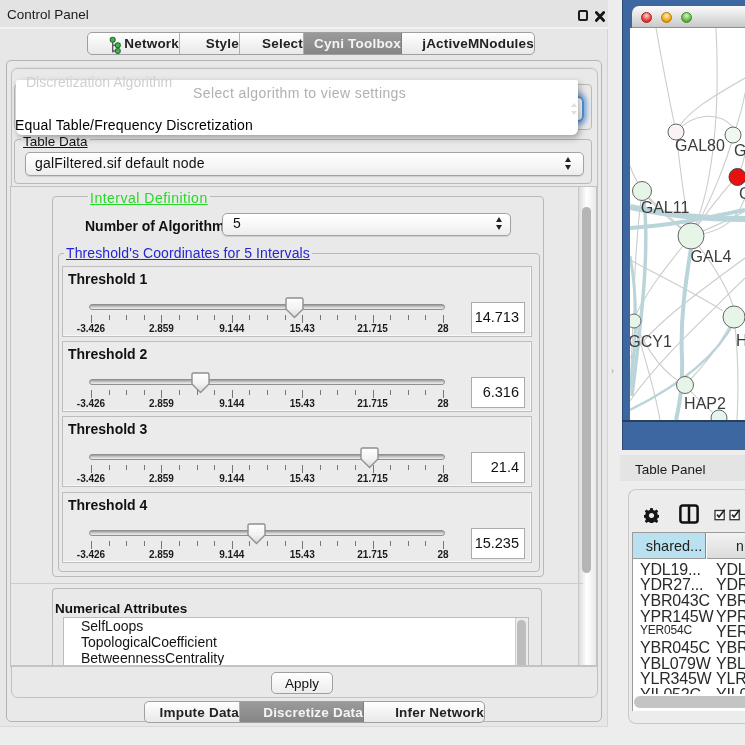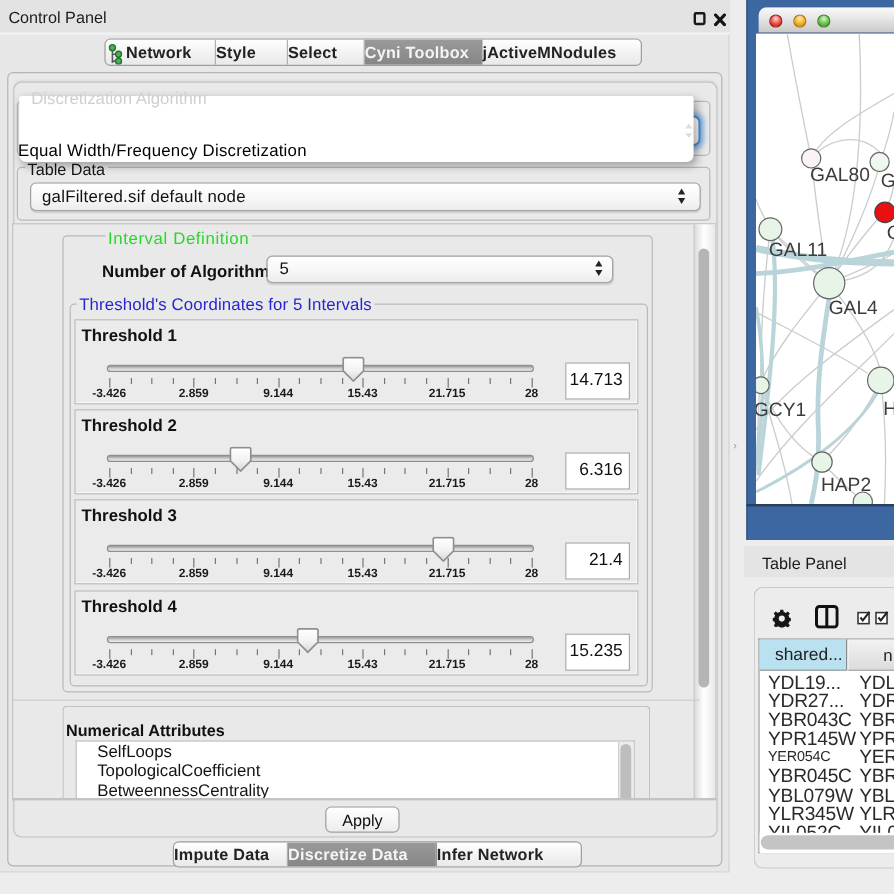--- a/index.html
+++ b/index.html
@@ -1,24 +1,24 @@
 <!DOCTYPE html>
 <html><head><meta charset="utf-8">
 <style>
 *{margin:0;padding:0;box-sizing:border-box;}
 html,body{width:745px;height:745px;overflow:hidden;}
 body{font-family:"Liberation Sans",sans-serif;background:#ededed;}
 .abs{position:absolute;}
 #app{position:relative;width:745px;height:745px;background:#ededed;overflow:hidden;opacity:0.999;}
 .seg{position:absolute;display:flex;background:linear-gradient(180deg,#ffffff 0%,#f2f2f2 55%,#e9e9e9 100%);border:1px solid #9f9f9f;border-radius:5px;overflow:hidden;}
-.seg>div{display:flex;align-items:center;justify-content:flex-start;font-size:13.5px;font-weight:bold;letter-spacing:0.2px;color:#222;border-right:1px solid #b0b0b0;white-space:nowrap;}
+.seg>div{display:flex;align-items:center;justify-content:flex-end;font-size:13.5px;font-weight:bold;letter-spacing:0.2px;color:#222;border-right:1px solid #b0b0b0;white-space:nowrap;}
 .seg>div:last-child{border-right:none;}
 .seg>div.sel{background:linear-gradient(180deg,#9a9a9a,#868686);color:#f4f4f4;border-right:1px solid #7e7e7e;}
 .gbox{position:absolute;border:1px solid #b9b9b9;border-radius:4px;}
-.gtitle{position:absolute;font-size:14px;background:#e9e9e9;padding:0 2px;white-space:nowrap;}
+.gtitle{position:absolute;font-size:14px;background:#e9e9e9;padding:0 2px;white-space:nowrap;text-decoration:underline;}
 .combo{position:absolute;background:linear-gradient(180deg,#ffffff 0%,#f6f6f6 60%,#ececec 100%);border:1px solid #a3a3a3;border-radius:5px;box-shadow:0 1px 1px rgba(0,0,0,0.12);}
 .combo .ctext{position:absolute;left:9px;top:2px;font-size:14px;letter-spacing:0.2px;color:#111;}
 .arr{position:absolute;width:0;height:0;}
 .tbox{position:absolute;background:#ebebeb;border:1px solid #bdbdbd;box-shadow:inset -1px -1px 0 #f8f8f8;}
 .thlabel{position:absolute;font-weight:bold;font-size:14px;color:#111;}
 .track{position:absolute;height:6px;border-radius:3px;background:linear-gradient(180deg,#969696 0%,#c9c9c9 45%,#efefef 100%);border:1px solid #8f8f8f;}
 .tick{position:absolute;width:1px;background:#777;}
 .tlab{position:absolute;font-size:10px;font-weight:bold;color:#1b1b1b;transform:translateX(-50%);white-space:nowrap;}
 .vfield{position:absolute;width:54px;height:31px;background:#fff;border:1px solid #ababab;font-size:14.5px;color:#111;text-align:right;padding:6px 5px 0 0;}
 </style></head><body>
@@ -242,21 +242,22 @@
     </div>
 <div class="abs" style="left:10px;top:665px;width:587px;height:2px;background:#c3c3c3;"></div>
 <div class="abs" style="left:271px;top:672px;width:62px;height:22px;background:linear-gradient(180deg,#ffffff,#ececec);border:1px solid #9f9f9f;border-radius:5px;text-align:center;font-size:13.5px;color:#111;padding-top:3px;">Apply</div>
 <div class="seg" style="left:144px;top:701px;height:22px;">
 <div style="width:95px;">Impute Data</div>
 <div class="sel" style="width:124px;">Discretize Data</div>
 <div style="width:120px;">Infer Network</div>
 </div>
 <div class="abs" style="left:16px;top:80px;width:562px;height:55px;background:#ffffff;border-radius:2px 2px 6px 6px;box-shadow:2px 3px 7px rgba(0,0,0,0.32);"></div>
 <div class="abs" style="left:26px;top:74px;font-size:14px;color:#cfcfcf;">Discretization Algorithm</div>
-<div class="abs" style="left:15px;top:116.5px;font-size:14px;letter-spacing:0.2px;color:#000;">Equal Width/Frequency Discretization</div>
+<div class="abs" style="left:193px;top:84.5px;font-size:14px;letter-spacing:0.4px;color:#b0b0b0;">Select algorithm to view settings</div>
+<div class="abs" style="left:15px;top:116.5px;font-size:14px;letter-spacing:0.2px;color:#000;">Equal Table/Frequency Discretization</div>
 <div class="arr" style="left:571px;top:103px;border-left:3.5px solid transparent;border-right:3.5px solid transparent;border-bottom:4.5px solid #dedede;"></div>
 <div class="arr" style="left:571px;top:111px;border-left:3.5px solid transparent;border-right:3.5px solid transparent;border-top:4.5px solid #dedede;"></div>
 <div class="abs" style="left:622px;top:0;width:123px;height:450px;background:#3d67a1;"></div>
 <div class="abs" style="left:622px;top:0;width:1px;height:450px;background:#2a4a75;"></div>
 <div class="abs" style="left:622px;top:420px;width:123px;height:2px;background:#27405e;"></div>
 <div class="abs" style="left:632px;top:6px;width:113px;height:22px;background:linear-gradient(180deg,#fafafa 0%,#e8e8e8 40%,#c9c9c9 100%);border-radius:7px 0 0 0;border-bottom:1px solid #8f8f8f;"></div>
 <div class="abs" style="left:640.5px;top:11.5px;width:11px;height:11px;border-radius:50%;background:radial-gradient(circle at 50% 30%,#f8d7d5 0%,#ee4b42 55%,#a51f18 100%);border:0.5px solid #a51f18;"></div>
 <div class="abs" style="left:661.0px;top:11.5px;width:11px;height:11px;border-radius:50%;background:radial-gradient(circle at 50% 30%,#fdeebf 0%,#f3ae23 55%,#b47a0a 100%);border:0.5px solid #b47a0a;"></div>
 <div class="abs" style="left:681.0px;top:11.5px;width:11px;height:11px;border-radius:50%;background:radial-gradient(circle at 50% 30%,#d9f3cd 0%,#6cbf4d 55%,#3c8a20 100%);border:0.5px solid #3c8a20;"></div>
 <svg class="abs" style="left:630px;top:28px;background:#ffffff;" width="115" height="392" viewBox="0 0 115 392">

